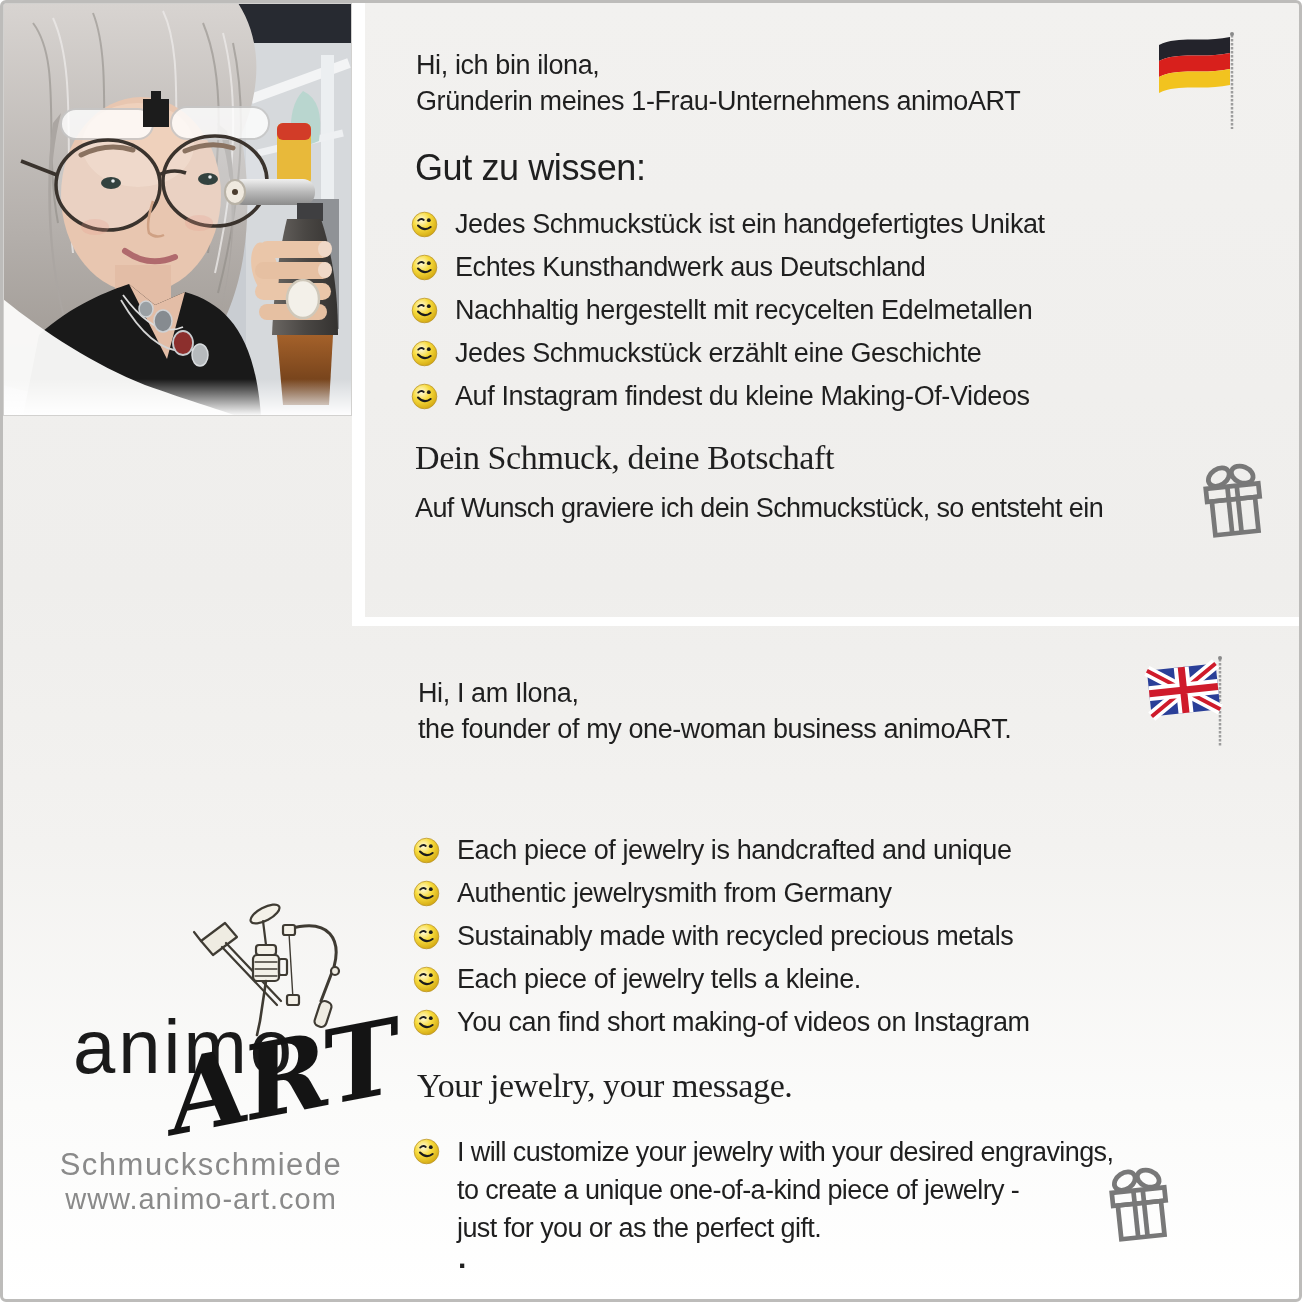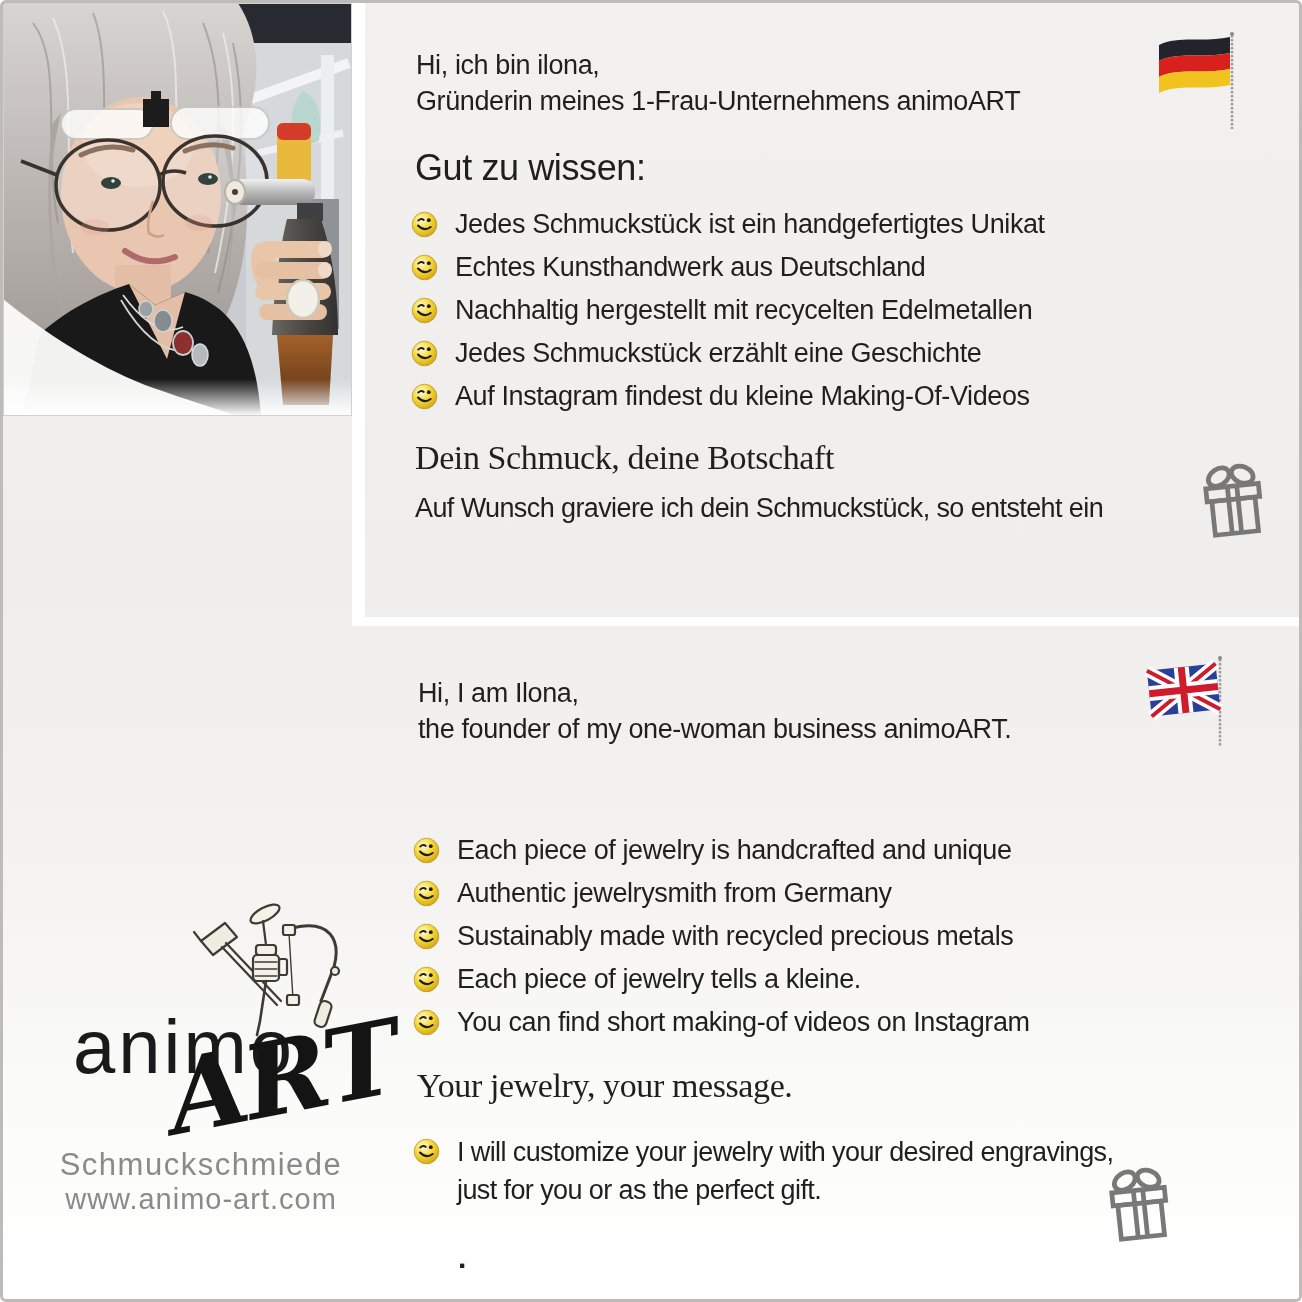--- a/index.html
+++ b/index.html
@@ -313,20 +313,21 @@
   </div>
 
   <div class="abs subheading en-subheading">Your jewelry, your message.</div>
 
   <div class="abs en-body-row">
     <svg class="smiley">
         <use href="#sym-smiley"></use>
       </svg>
     <div class="body-copy" style="line-height:38px;">
       <div>I will customize your jewelry with your desired engravings,</div>
+      <div>to create a unique one-of-a-kind piece of jewelry -</div>
       <div>just for you or as the perfect gift.</div>
     </div>
   </div>
 
   <div class="abs gift-2">
     <svg width="66" height="84" viewBox="0 0 70 88">
         <use href="#sym-gift"></use>
       </svg>
   </div>
 

